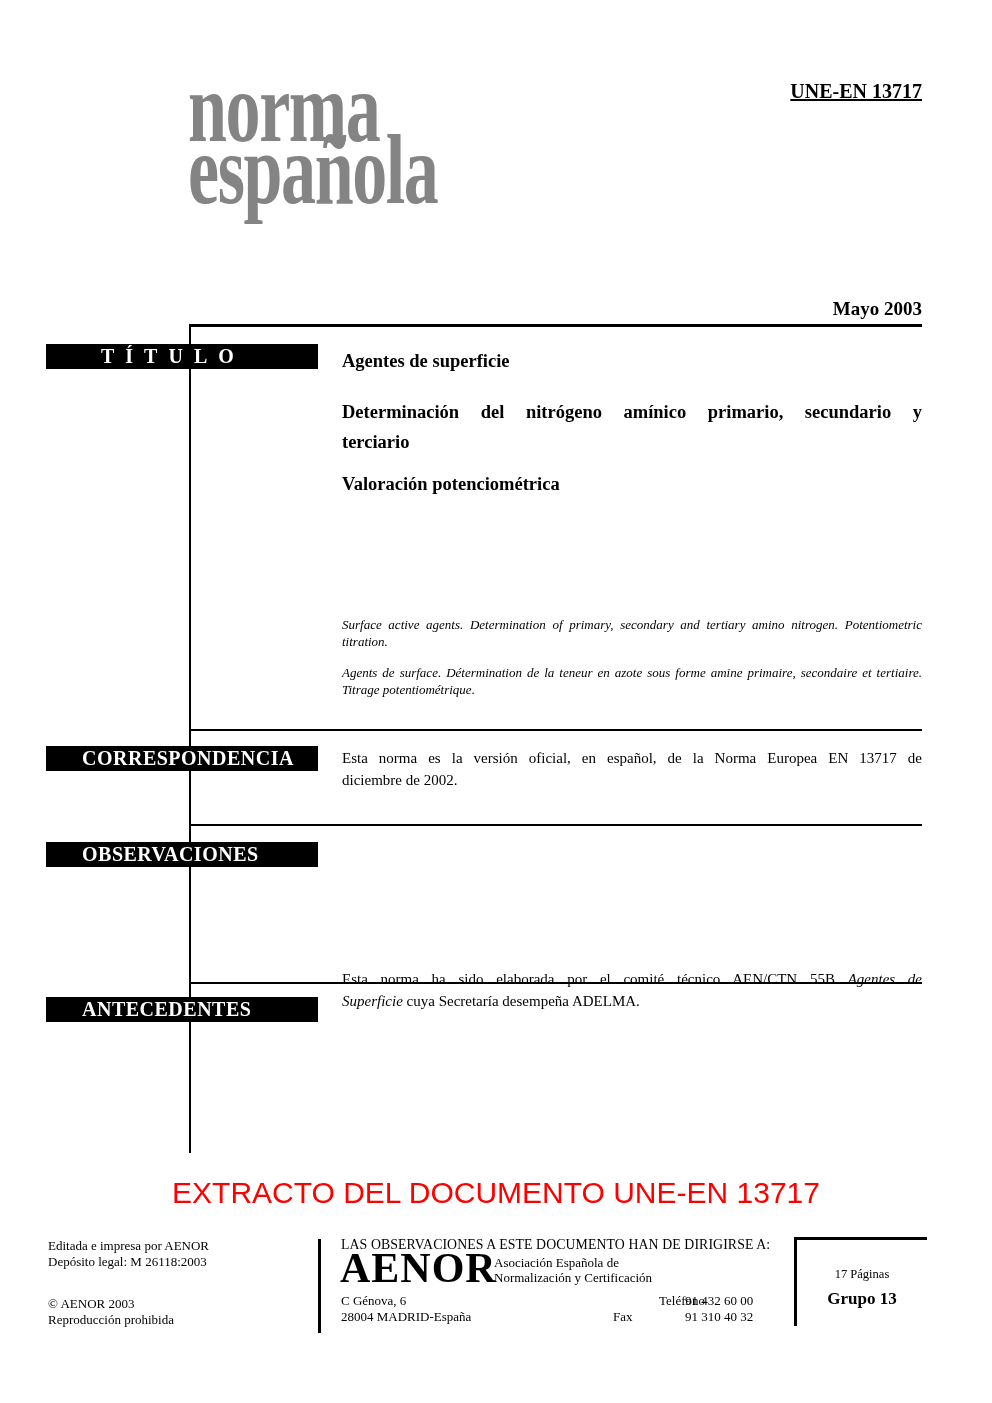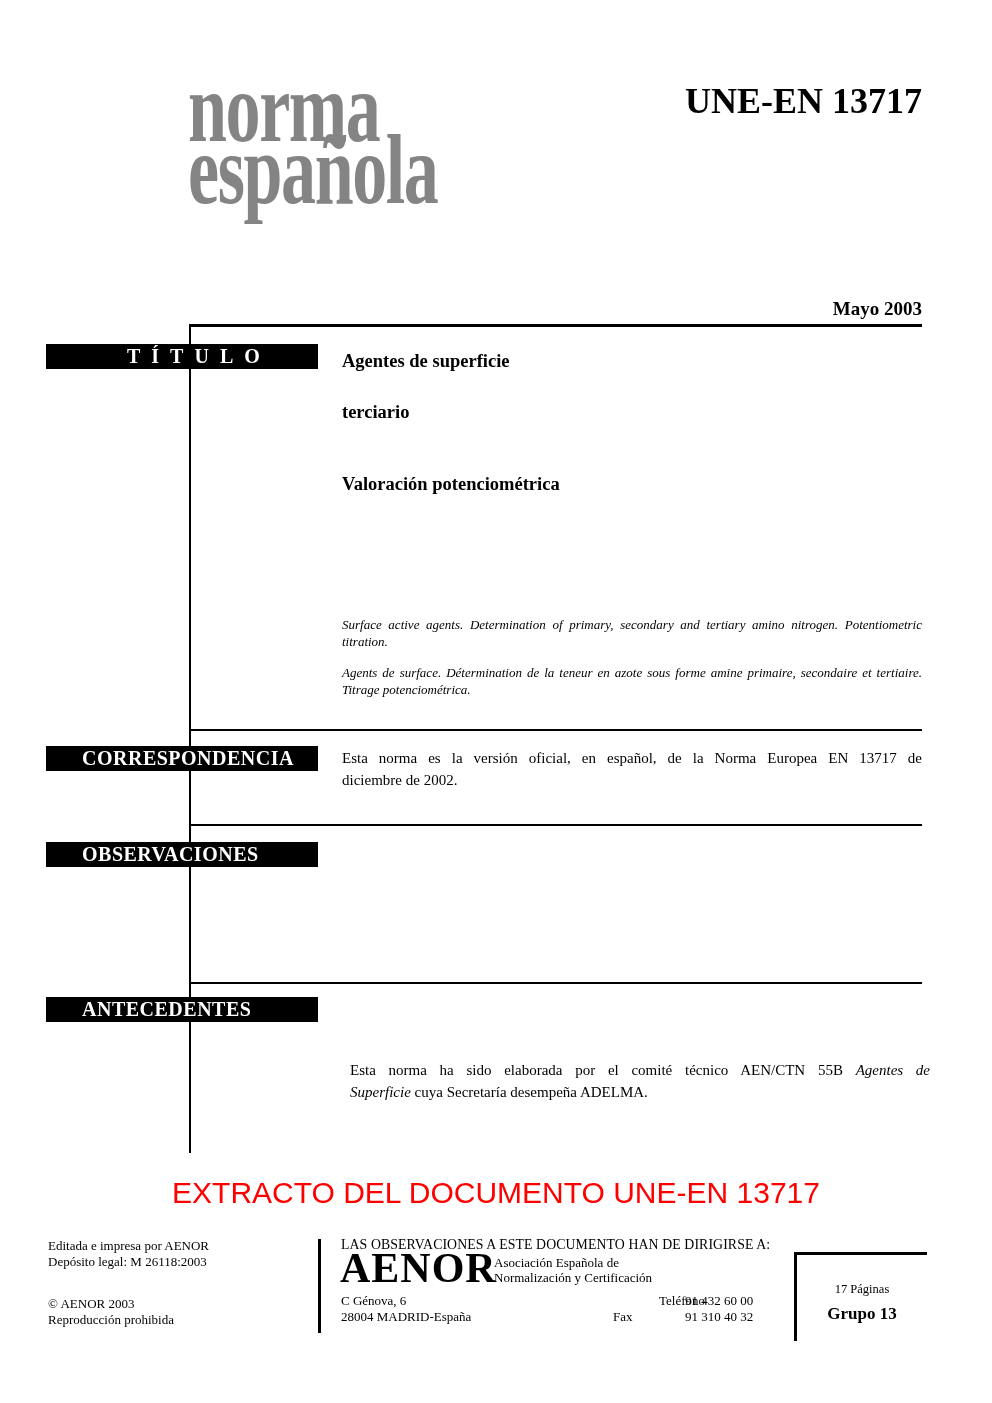--- a/index.html
+++ b/index.html
@@ -9,30 +9,30 @@
   }
   .rule{position:absolute;background:#000;}
 
   
   .logo-line{
     position:absolute;left:188px;color:#848484;font-weight:bold;
     font-size:100px;line-height:100px;white-space:nowrap;
     transform:scaleX(0.70);transform-origin:left top;letter-spacing:-2px;
   }
 
-  .doc-number{position:absolute;right:70px;top:80px;font-size:36px;font-weight:bold;white-space:nowrap;}
+  .doc-number{position:absolute;right:70px;top:80px;font-size:20px;font-weight:bold;white-space:nowrap;text-decoration:underline;}
   .issue-date{position:absolute;right:70px;top:298px;font-size:19px;font-weight:bold;white-space:nowrap;}
 
   
   .bar{
     position:absolute;left:46px;width:272px;height:25px;background:#000;
     color:#fff;font-weight:bold;font-size:20px;line-height:25px;white-space:nowrap;
   }
   .bar .lbl{display:block;padding-left:36px;letter-spacing:0.5px;}
-  .bar.titulo .lbl{padding-left:81px;letter-spacing:11px;}
+  .bar.titulo .lbl{padding-left:55px;letter-spacing:11px;}
 
   .title-text{position:absolute;left:342px;width:580px;font-weight:bold;font-size:18.5px;line-height:30px;}
   .jline{display:block;text-align:justify;text-align-last:justify;}
 
   .small-italic{position:absolute;left:342px;width:580px;font-style:italic;font-size:13px;line-height:16.5px;}
   .body-text{position:absolute;left:342px;width:580px;font-size:15px;line-height:22px;}
 
   .extract{
     position:absolute;left:0;right:0;top:1176px;text-align:center;
     font-family:"Liberation Sans",sans-serif;font-size:30px;color:#ff0000;white-space:nowrap;
@@ -42,21 +42,21 @@
   .foot-small{font-size:13px;line-height:16px;}
   .foot-left-top{position:absolute;left:48px;top:1238px;}
   .foot-left-bottom{position:absolute;left:48px;top:1296px;}
   .foot-divider{position:absolute;left:318px;top:1239px;width:3px;height:94px;background:#000;}
   .obs-notice{position:absolute;left:341px;top:1237px;font-size:13.8px;letter-spacing:0.1px;white-space:nowrap;}
   .aenor-logo{position:absolute;left:340px;top:1252px;font-size:42px;line-height:32px;font-weight:bold;letter-spacing:1px;white-space:nowrap;}
   .org-desc{position:absolute;left:494px;top:1256px;font-size:13px;line-height:14.5px;white-space:nowrap;}
   .addr{position:absolute;font-size:13px;white-space:nowrap;}
   .pages-box{
     position:absolute;left:794px;top:1237px;width:130px;height:86px;
-    border-top:3px solid #000;border-left:3px solid #000;text-align:center;margin-top:15px;
+    border-top:3px solid #000;border-left:3px solid #000;text-align:center;
   }
   .pages-box .pages{margin-top:27px;font-size:12.5px;}
   .pages-box .group{margin-top:7px;font-size:17px;font-weight:bold;}
 </style>
 </head>
 <body>
 
 <div class="page">
 
   <div class="logo-line" style="top:58px;">norma</div>
@@ -68,49 +68,50 @@
   <div class="rule" style="left:189px;top:324px;width:2px;height:829px;"></div>
   <div class="rule" style="left:190px;top:729px;width:732px;height:2px;"></div>
   <div class="rule" style="left:190px;top:824px;width:732px;height:2px;"></div>
   <div class="rule" style="left:190px;top:982px;width:732px;height:2px;"></div>
 
   <div class="bar titulo" style="top:344px;">
     <span class="lbl">TÍTULO</span>
   </div>
   <div class="title-text" style="top:346px;">Agentes de superficie</div>
   <div class="title-text" style="top:397px;">
+    <span class="jline">Determinación del nitrógeno amínico primario, secundario y</span>
     <span>terciario</span>
   </div>
   <div class="title-text" style="top:469px;">Valoración potenciométrica</div>
 
   <div class="small-italic" style="top:617px;">
     <span class="jline">Surface active agents. Determination of primary, secondary and tertiary amino nitrogen. Potentiometric</span>
     <span>titration.</span>
   </div>
   <div class="small-italic" style="top:665px;">
     <span class="jline">Agents de surface. Détermination de la teneur en azote sous forme amine primaire, secondaire et tertiaire.</span>
-    <span>Titrage potenciométrica.</span>
+    <span>Titrage potentiométrique.</span>
   </div>
 
   <div class="bar" style="top:746px;">
     <span class="lbl">CORRESPONDENCIA</span>
   </div>
   <div class="body-text" style="top:747px;">
     <span class="jline">Esta norma es la versión oficial, en español, de la Norma Europea EN 13717 de</span>
     <span>diciembre de 2002.</span>
   </div>
 
   <div class="bar" style="top:997px;">
     <span class="lbl">ANTECEDENTES</span>
   </div>
 
   <div class="bar" style="top:842px;">
     <span class="lbl">OBSERVACIONES</span>
   </div>
-  <div class="body-text" style="top:1059px;margin-left:8px;">
+  <div class="body-text" style="top:968px;">
     <span class="jline"><span>Esta norma ha sido elaborada por el comité técnico AEN/CTN 55B</span> <i>Agentes de</i></span>
     <span><i>Superficie</i> <span>cuya Secretaría desempeña ADELMA.</span></span>
   </div>
 
   <div class="extract">EXTRACTO DEL DOCUMENTO UNE-EN 13717</div>
 
   <div class="foot-left-top foot-small">
     <div>Editada e impresa por AENOR</div>
     <div>Depósito legal: M 26118:2003</div>
   </div>

